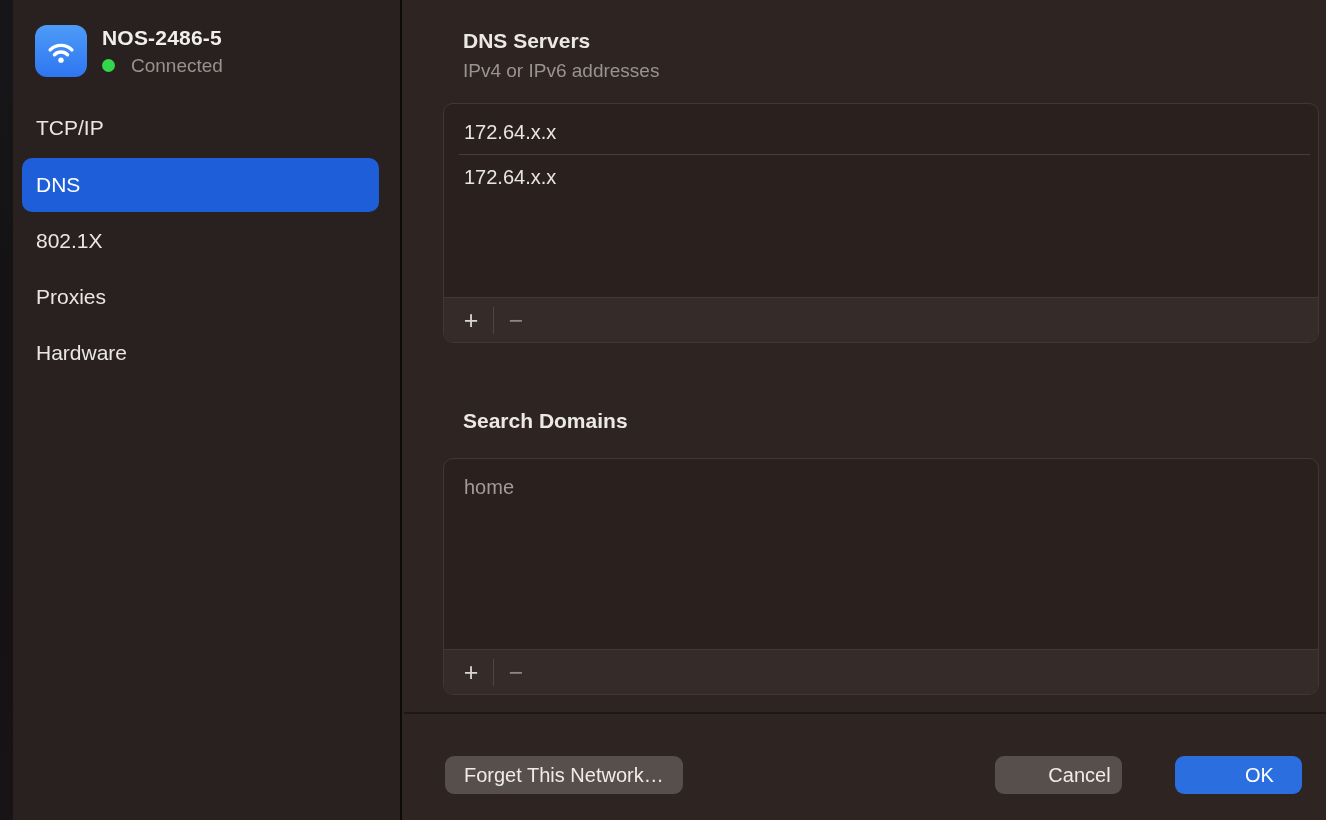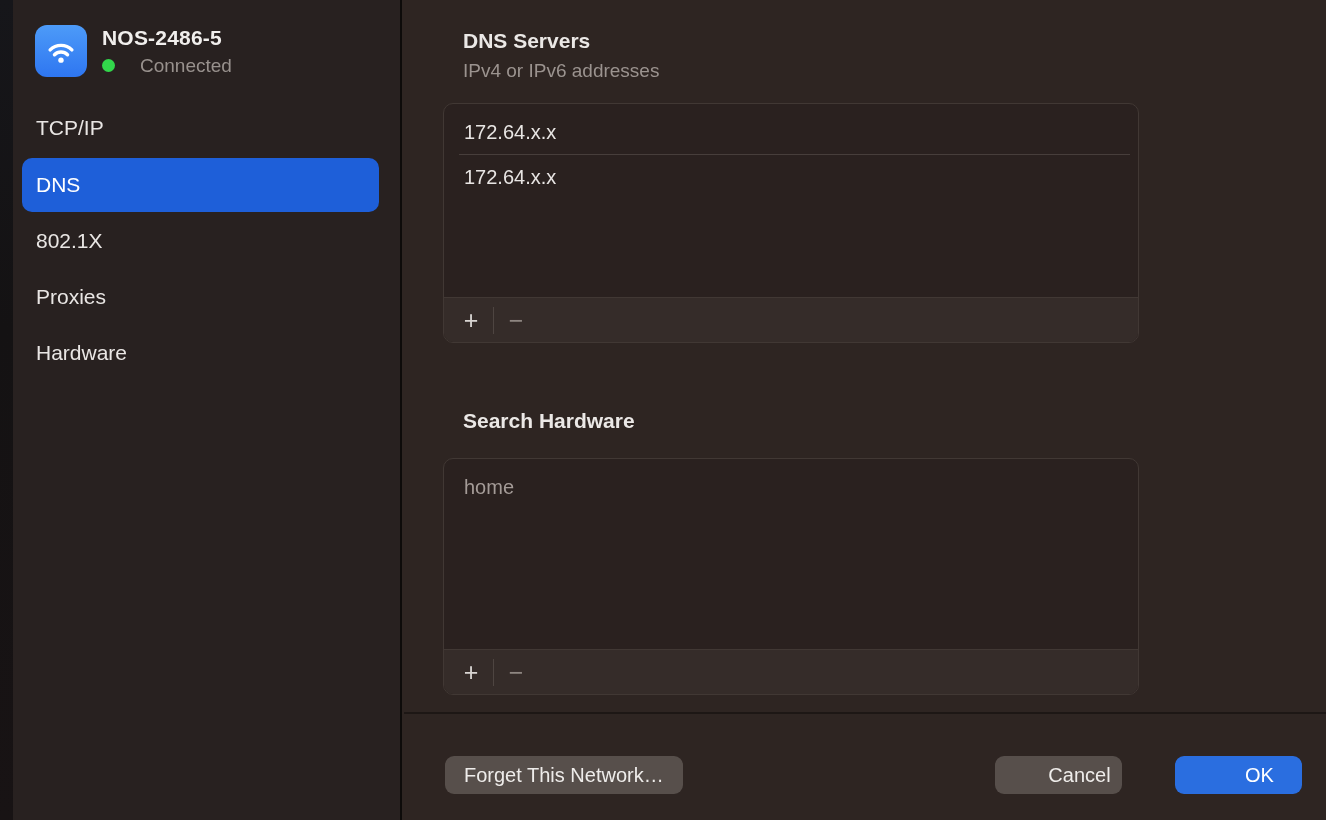--- a/index.html
+++ b/index.html
@@ -37,21 +37,21 @@
     background: linear-gradient(180deg, #4d9bf8 0%, #2e76f1 100%);
     display: flex; align-items: center; justify-content: center;
     flex: 0 0 auto;
   }
   .net-name {
     font-size: 21px; font-weight: 700; color: #f1efed;
     letter-spacing: 0.2px;
   }
   .net-status {
     margin-top: 5px;
-    display: flex; align-items: center; gap: 25px;
+    display: flex; align-items: center; gap: 16px;
     font-size: 19px; color: #98918d;
   }
   .status-dot {
     width: 13px; height: 13px; border-radius: 50%;
     background: var(--green, #32d74b);
   }
   .nav {
     position: absolute; top: 100px; left: 9px; right: 21px;
   }
   .nav-item {
@@ -78,21 +78,21 @@
     position: absolute; left: 59px;
     margin: 0;
     font-size: 21px; font-weight: 700; color: #ebe8e6;
   }
   .section-sub {
     position: absolute; left: 59px;
     margin: 0;
     font-size: 19px; color: #9b938f;
   }
   .listbox {
-    position: absolute; left: 39px; width: 696px;
+    position: absolute; left: 39px; width: 876px;
     background: #2a211f;
     border: 1px solid #413834;
     border-radius: 10px;
     overflow: hidden;
     display: flex; flex-direction: column;
   }
   .rows { flex: 1 1 auto; padding-top: 6px; }
   .row {
     height: 44px;
     display: flex; align-items: center;
@@ -203,21 +203,21 @@
         <button class="tb-btn add">
           <span>+</span>
         </button>
         <div class="tb-divider"></div>
         <button class="tb-btn remove">
           <span>−</span>
         </button>
       </div>
     </div>
 
-    <h2 class="section-title" style="top:409px">Search Hardware</h2>
+    <h2 class="section-title" style="top:409px">Search Domains</h2>
 
     <div class="listbox" style="top:458px; height:237px">
       <div class="rows">
         <div class="row muted">
           <span>home</span>
         </div>
       </div>
       <div class="list-toolbar">
         <button class="tb-btn add">
           <span>+</span>

